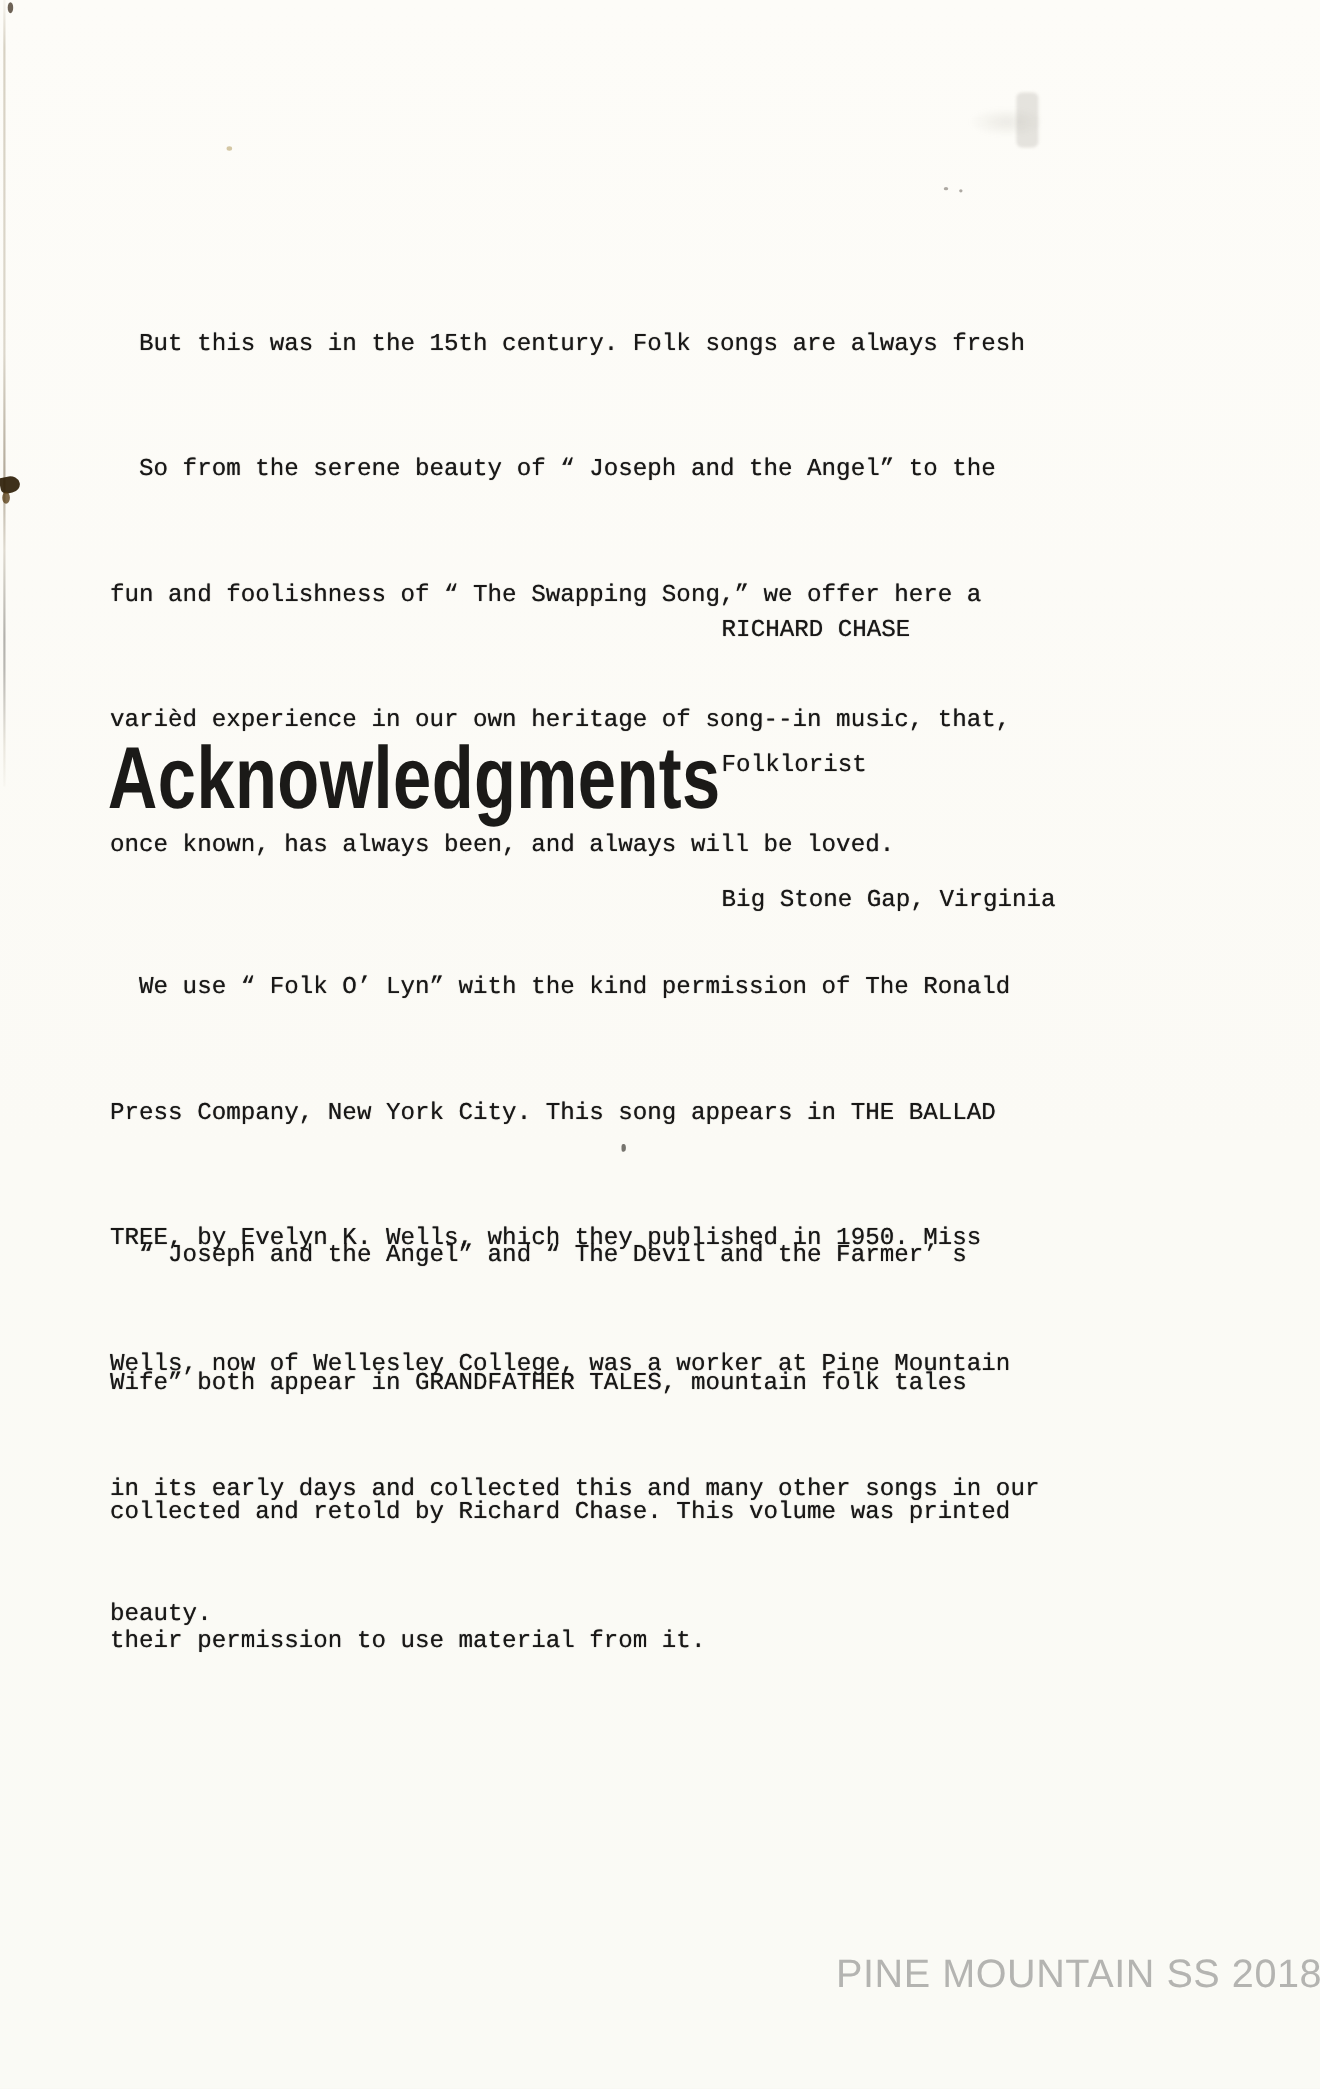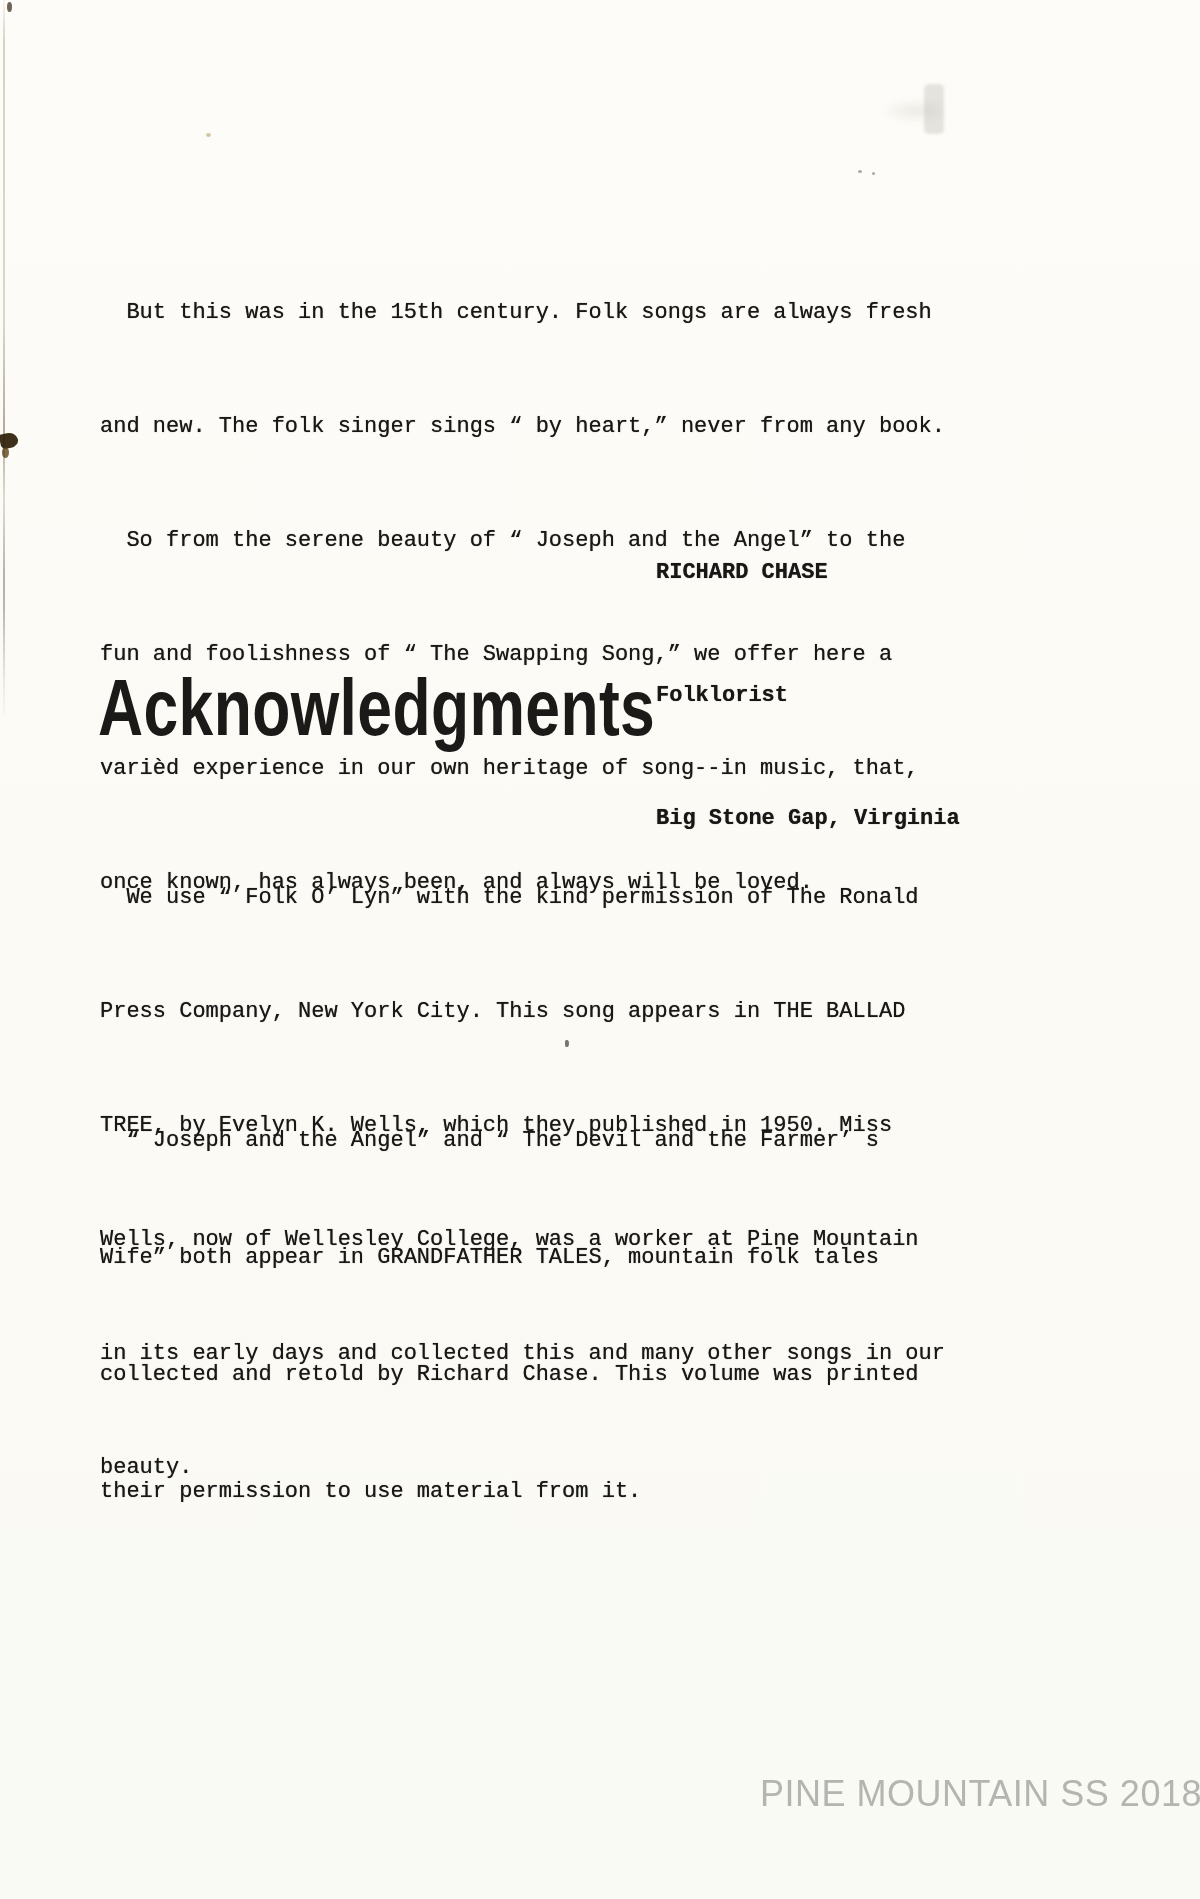--- a/index.html
+++ b/index.html
@@ -103,28 +103,27 @@
   <div class="corner-speck"></div>
   <div class="bleed-ghost"></div>
   <div class="bleed-smudge"></div>
   <div class="speck a"></div>
   <div class="speck b"></div>
   <div class="speck c"></div>
   <div class="speck d"></div>
 
   <div class="typewriter" style="left:100px; top:218px;">
     <div>  But this was in the 15th century. Folk songs are always fresh</div>
-    <div>and new. The folk singer sings “ by heart,” never from any book.</div>
     <div>  So from the serene beauty of “ Joseph and the Angel” to the</div>
     <div>fun and foolishness of “ The Swapping Song,” we offer here a</div>
     <div>varièd experience in our own heritage of song--in music, that,</div>
     <div>once known, has always been, and always will be loved.</div>
   </div>
 
-  <div class="typewriter attribution" style="left:656px; top:470px;font-weight:bold;">
+  <div class="typewriter attribution" style="left:656px; top:470px;">
     <div>RICHARD CHASE</div>
     <div>Folklorist</div>
     <div>Big Stone Gap, Virginia</div>
   </div>
 
   <h1 class="heading">Acknowledgments</h1>
 
   <div class="typewriter" style="left:100px; top:803px;">
     <div>  We use “ Folk O’ Lyn” with the kind permission of The Ronald</div>
     <div>Press Company, New York City. This song appears in THE BALLAD</div>

